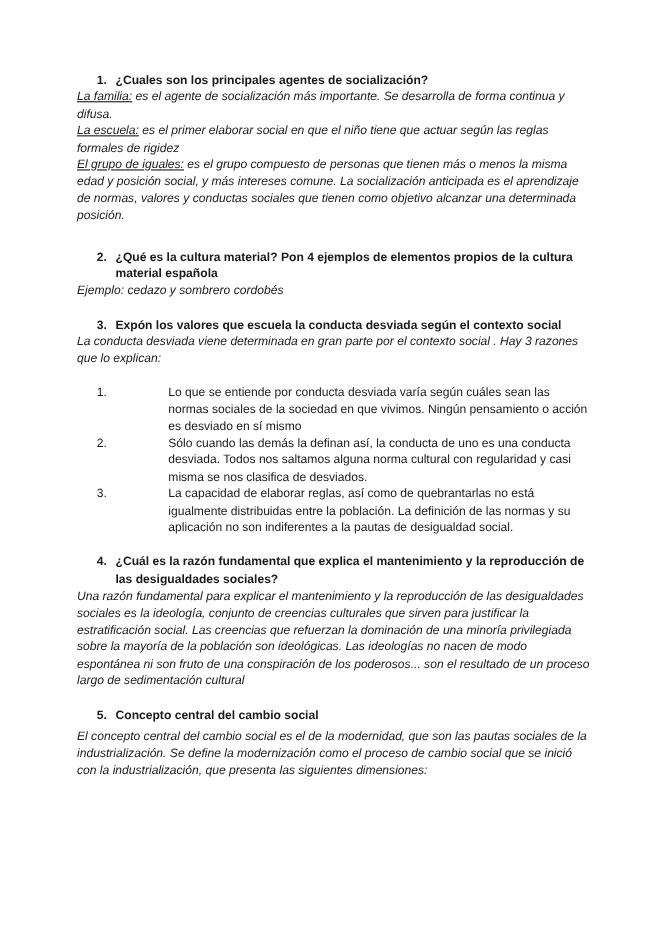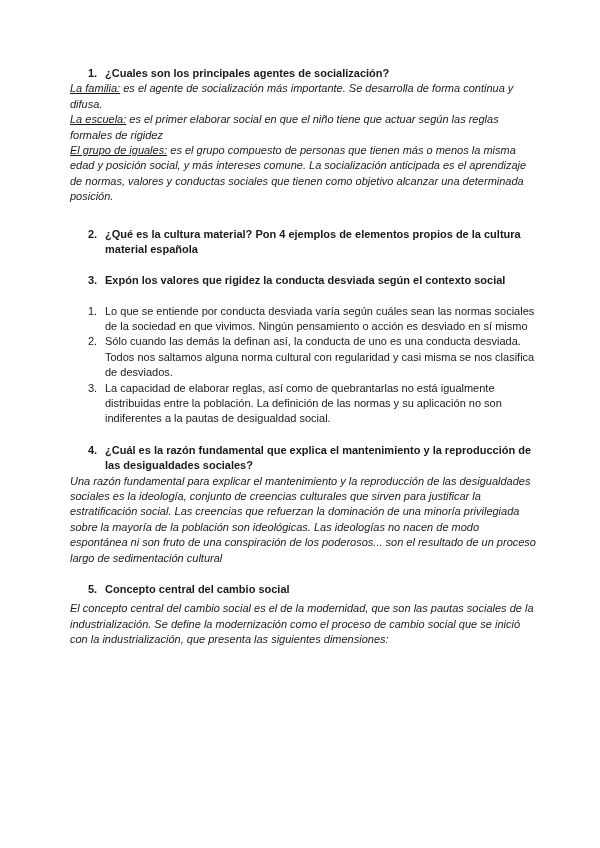--- a/index.html
+++ b/index.html
@@ -32,21 +32,21 @@
   .mt-md { margin-top: 16px; }
   .mt-sm { margin-top: 4px; }
   .numlist { margin-top: 15px; }
   .litem {
     display: flex;
   }
   .litem .lnum {
     flex: 0 0 17px;
     margin-left: 18px;
   }
-  .litem .ltext { flex: 1; }
+  .litem .ltext { flex: 1; margin-left: 48px; }
 </style>
 </head>
 <body>
 
 <div class="page">
 
   <div class="heading">
     <span class="hnum">1.</span>
     <span class="htitle">¿Cuales son los principales agentes de socialización?</span>
   </div>
@@ -65,26 +65,28 @@
     <span class="lead">El grupo de iguales:</span>
     <span>es el grupo compuesto de personas que tienen más o menos la misma edad y posición social, y más intereses comune. La socialización anticipada es el aprendizaje de normas, valores y conductas sociales que tienen como objetivo alcanzar una determinada posición.</span>
   </p>
 
 
   <div class="heading mt-lg">
     <span class="hnum">2.</span>
     <span class="htitle">¿Qué es la cultura material? Pon 4 ejemplos de elementos propios de la cultura material española</span>
   </div>
 
+  <p class="para">Ejemplo:  cedazo y sombrero cordobés</p>
 
   <div class="heading mt-md">
     <span class="hnum">3.</span>
-    <span class="htitle">Expón los valores que rigidez la conducta desviada según el contexto social</span>
+    <span class="htitle">Expón los valores que escuela la conducta desviada según el contexto social</span>
   </div>
 
+  <p class="para">La conducta desviada viene determinada en gran parte por el contexto social . Hay 3 razones que lo explican:</p>
 
   <div class="numlist">
     <div class="litem">
       <span class="lnum">1.</span>
       <span class="ltext">Lo que se entiende por conducta desviada varía según cuáles sean  las normas sociales de la sociedad en que vivimos. Ningún pensamiento o acción es desviado en sí mismo</span>
     </div>
     <div class="litem">
       <span class="lnum">2.</span>
       <span class="ltext">Sólo cuando las demás la definan así, la conducta de uno es una conducta desviada. Todos nos saltamos alguna norma cultural con regularidad y casi misma se nos clasifica de desviados.</span>
     </div>

